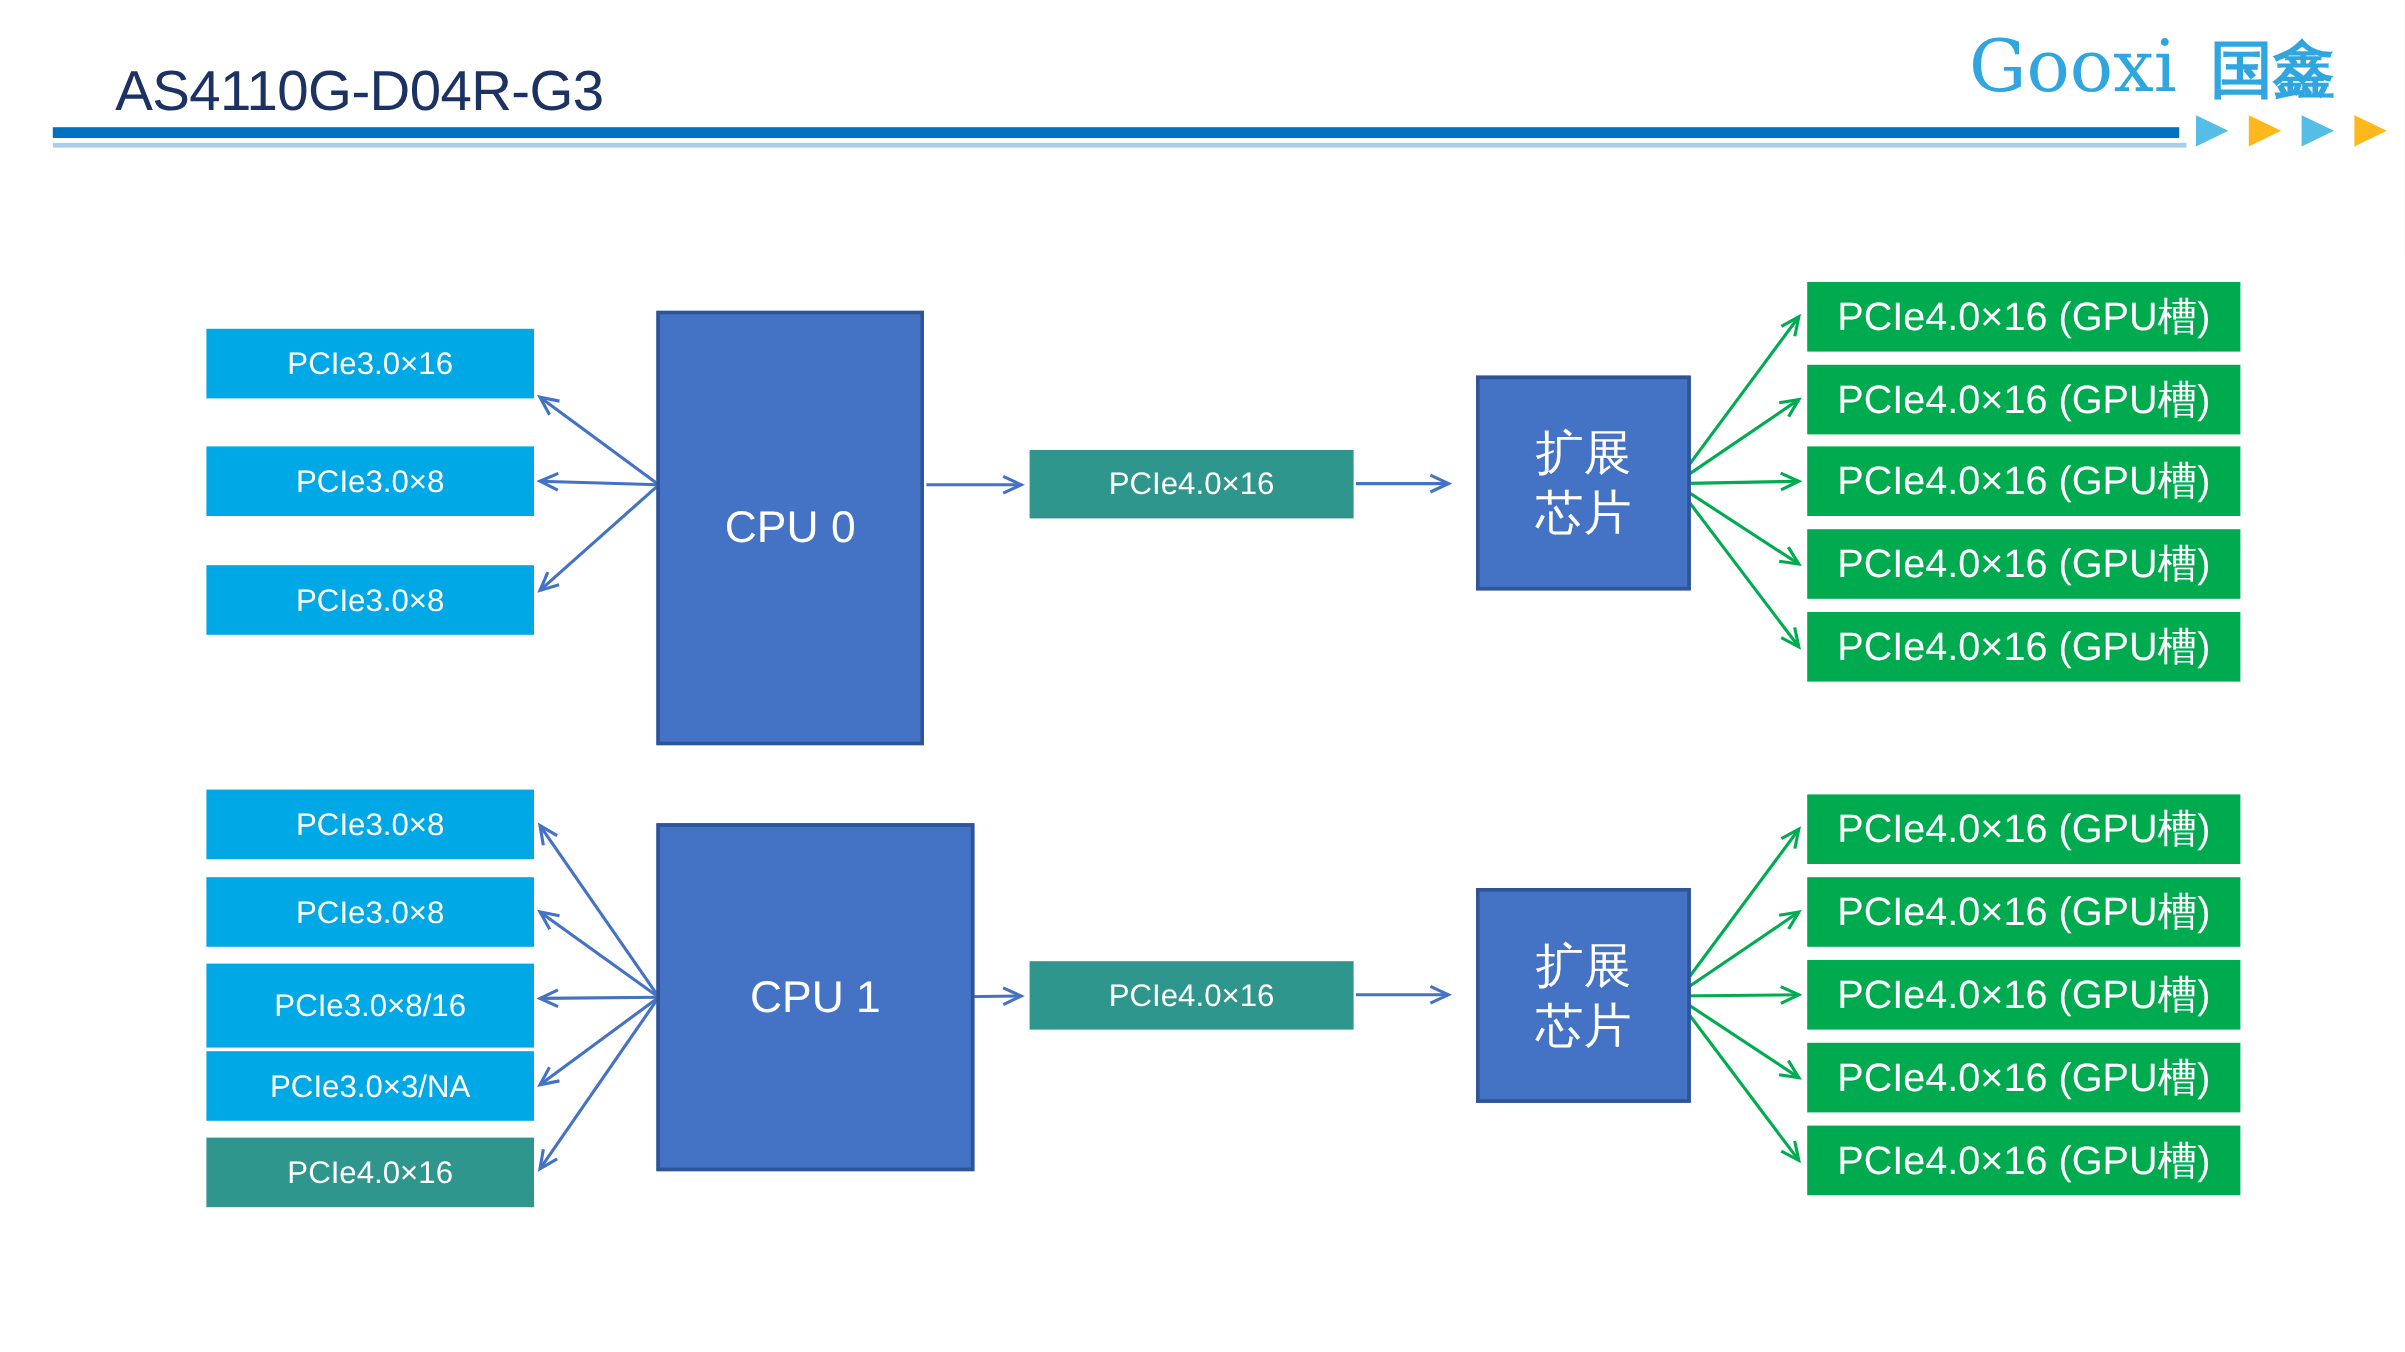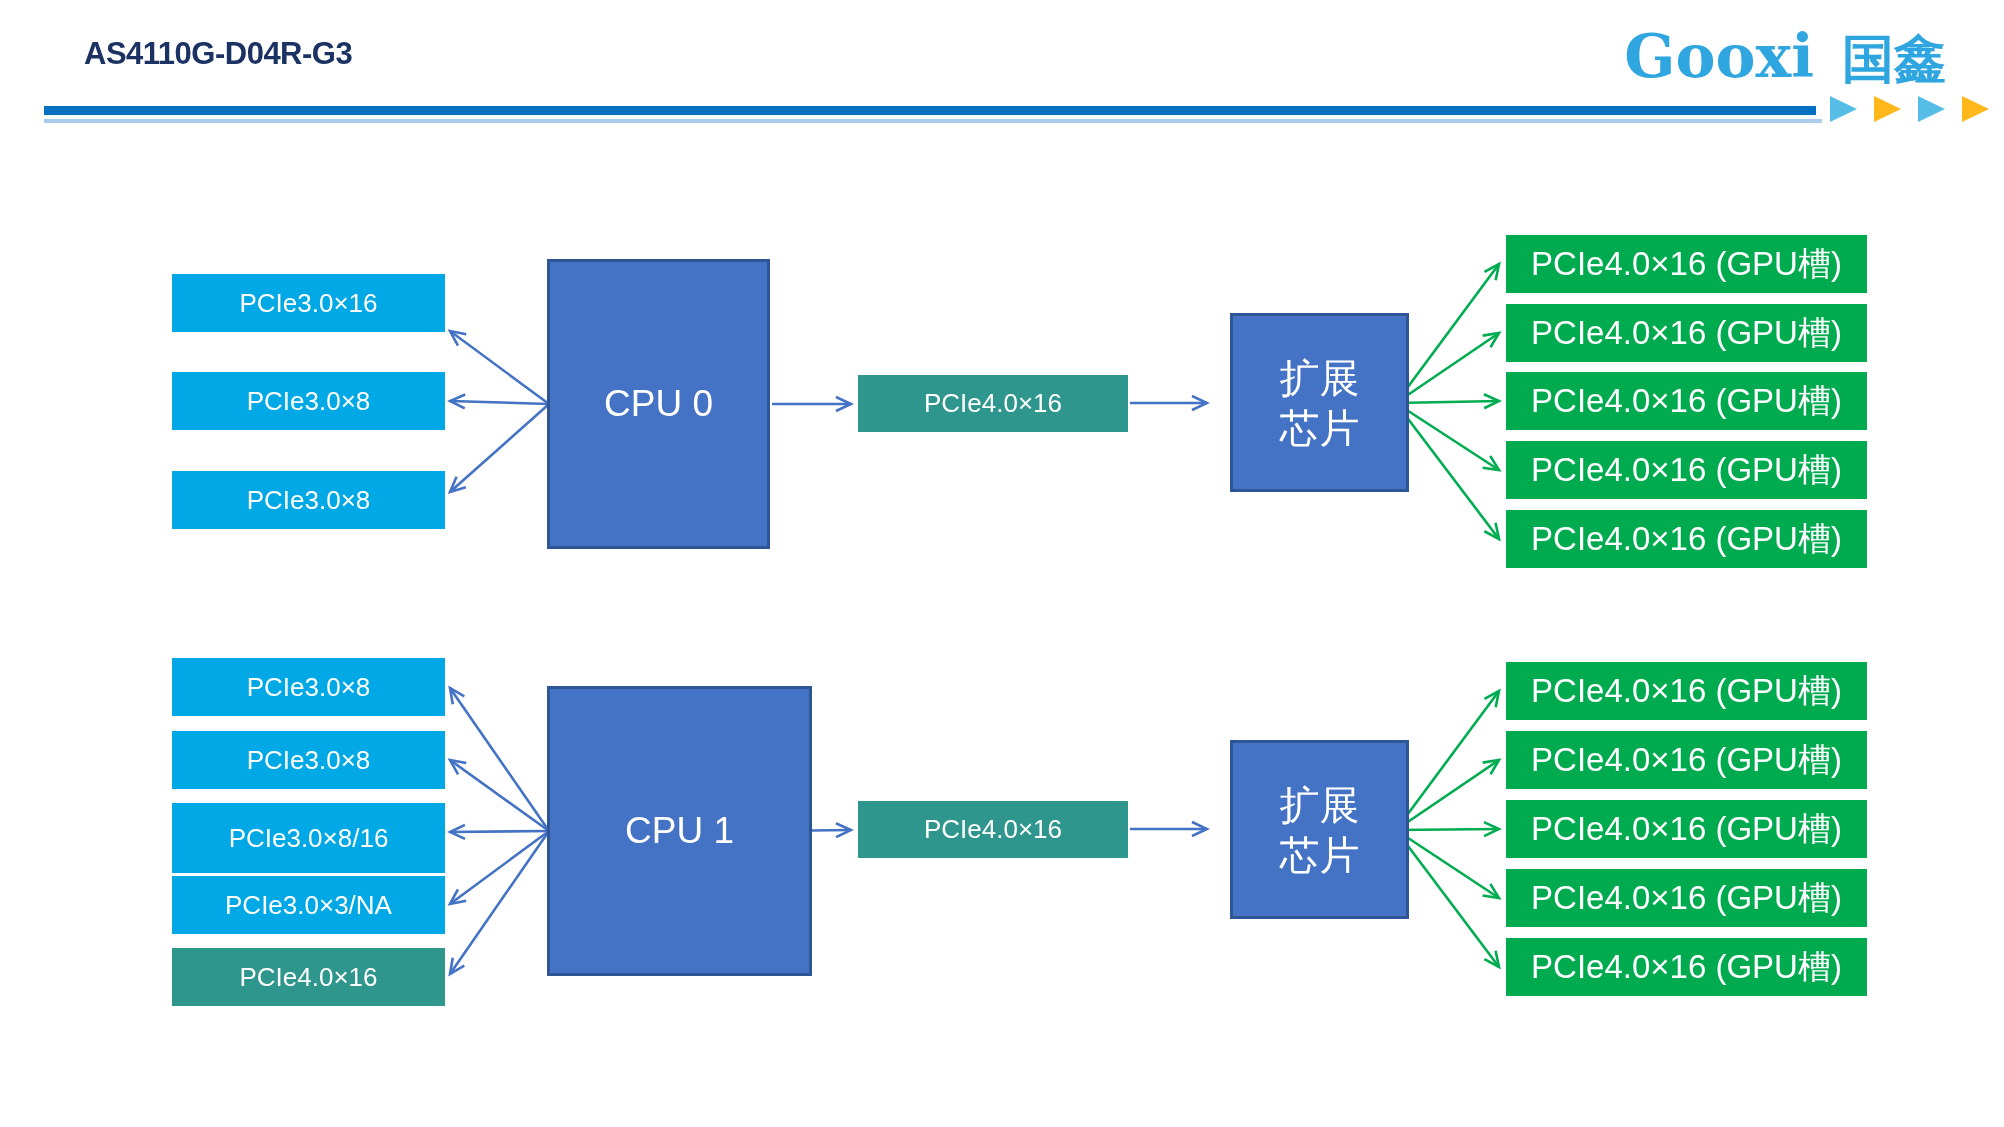--- a/index.html
+++ b/index.html
@@ -2,29 +2,29 @@
 <html style="--title-navy: #1B3262; --logo-blue: #2FA6DF; --rule-blue: #0070C0; --rule-light: #A9CDEB; --tri-blue: #56BEE6; --tri-orange: #FFB81C; --slot-blue: #00A9E6; --slot-teal: #2E968C; --slot-green: #00AB50; --cpu-fill: #4472C4; --cpu-border: #2E5596; --arrow-blue: #4472C4; --arrow-green: #00AC50; --text-white: #FFFFFF;"><head>
 <meta charset="utf-8">
 <style>
   html,body{margin:0;padding:0;background:#e8e8e8;}
   .stage{
     position:relative;width:2004px;height:1127px;background:#ffffff;
     font-family:"Liberation Sans", sans-serif;overflow:hidden;
   }
   
   .page-title{
-    position:absolute;left:84px;top:36px;margin:0;
-    font-size:31px;font-weight:bold;letter-spacing:-0.5px;
+    position:absolute;left:84px;top:36px;margin:12px;
+    font-size:47px;font-weight:normal;letter-spacing:-0.5px;
     color:var(--title-navy,#1B3262);
   }
   .logo{
     position:absolute;right:58px;top:26px;white-space:nowrap;
     color:var(--logo-blue,#2FA6DF);
   }
-  .logo-en{font-family:"DejaVu Serif", serif;font-weight:bold;font-size:60px;line-height:1;}
+  .logo-en{font-family:"DejaVu Serif", serif;font-weight:normal;font-size:60px;line-height:1;}
   .logo-cn{font-weight:bold;font-size:52px;line-height:1;margin-left:28px;}
   .rule-thick{position:absolute;left:44px;top:106px;width:1772px;height:9px;background:var(--rule-blue,#0070C0);}
   .rule-thin{position:absolute;left:44px;top:119px;width:1778px;height:4px;background:var(--rule-light,#A9CDEB);}
   .tri-row{position:absolute;left:1830px;top:96px;display:flex;gap:17px;}
   .tri{width:0;height:0;border-top:13px solid transparent;border-bottom:13px solid transparent;}
   .tri.blue{border-left:27px solid var(--tri-blue,#56BEE6);}
   .tri.orange{border-left:27px solid var(--tri-orange,#FFB81C);}
   
   .box{
     position:absolute;display:flex;align-items:center;justify-content:center;
@@ -100,21 +100,21 @@
     <line class="ln-g" x1="1396" y1="830" x2="1499" y2="760" marker-end="url(#mg)"></line>
     <line class="ln-g" x1="1396" y1="830" x2="1499" y2="829" marker-end="url(#mg)"></line>
     <line class="ln-g" x1="1396" y1="830" x2="1499" y2="898" marker-end="url(#mg)"></line>
     <line class="ln-g" x1="1396" y1="830" x2="1499" y2="967" marker-end="url(#mg)"></line>
   </svg>
 
   <div class="box slot" style="left:172px;top:274px;width:273px;height:58px">PCIe3.0×16</div>
   <div class="box slot" style="left:172px;top:372px;width:273px;height:58px">PCIe3.0×8</div>
   <div class="box slot" style="left:172px;top:471px;width:273px;height:58px">PCIe3.0×8</div>
 
-  <div class="box bigbox" style="left:547px;top:259px;width:223px;height:290px">CPU 0</div>
+  <div class="box bigbox" style="left:547px;top:259px;width:223px;height:362px">CPU 0</div>
 
   <div class="box slot teal" style="left:858px;top:375px;width:270px;height:57px">PCIe4.0×16</div>
 
   <div class="box bigbox chipbox" style="left:1214px;top:313px;width:179px;height:179px">扩展
 芯片</div>
 
   <div class="box slot green" style="left:1506px;top:235px;width:361px;height:58px">PCIe4.0×16 (GPU槽)</div>
   <div class="box slot green" style="left:1506px;top:304px;width:361px;height:58px">PCIe4.0×16 (GPU槽)</div>
   <div class="box slot green" style="left:1506px;top:372px;width:361px;height:58px">PCIe4.0×16 (GPU槽)</div>
   <div class="box slot green" style="left:1506px;top:441px;width:361px;height:58px">PCIe4.0×16 (GPU槽)</div>

